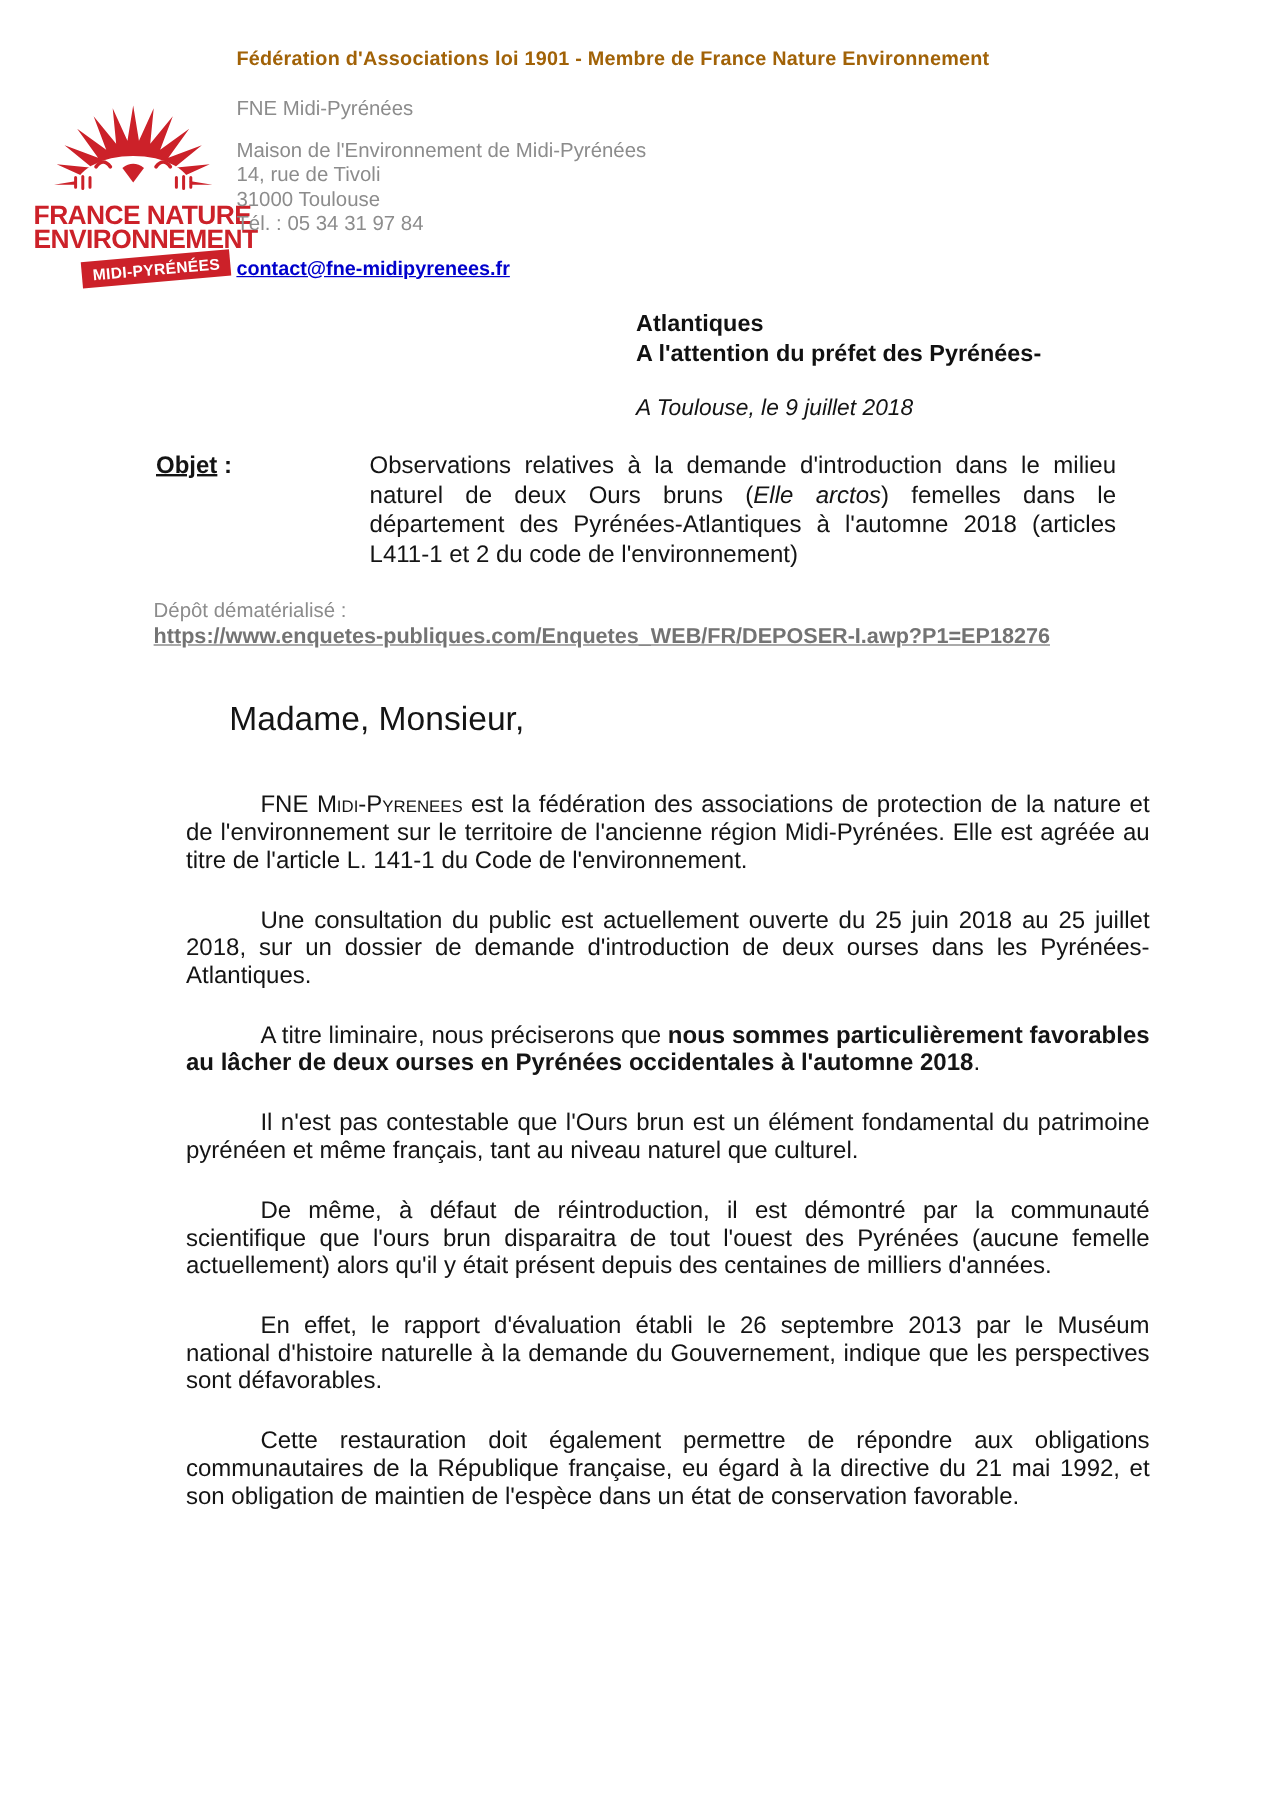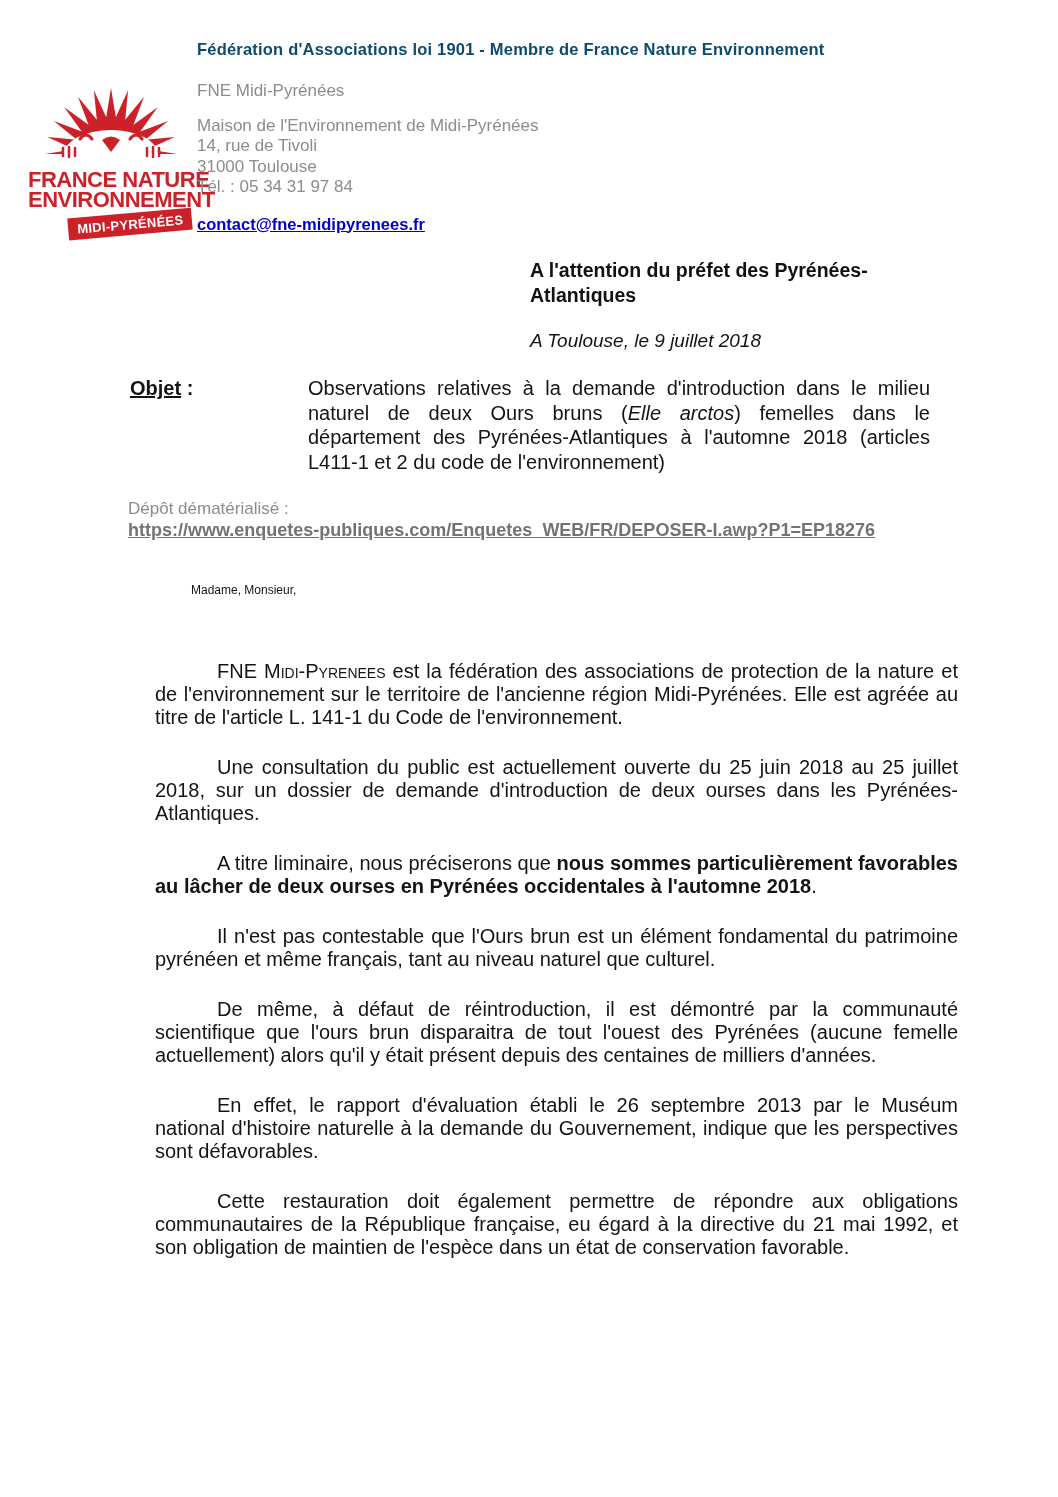--- a/index.html
+++ b/index.html
@@ -9,21 +9,21 @@
     height: 1497px;
     background: #ffffff;
     font-family: "Liberation Sans", sans-serif;
     color: #141414;
     overflow: hidden;
   }
 
   
   .fed-line {
     position: absolute; left: 197px; top: 40px;
-    font-size: 16.5px; font-weight: bold; color: #0c4a6e; letter-spacing: 0.2px;
+    font-size: 16.5px; font-weight: bold; color: #a16207; letter-spacing: 0.2px;
   }
   .logo { position: absolute; left: 28px; top: 76px; width: 166px; }
   .logo-svg { display: block; margin: 0 auto; }
   .logo-text {
     color: #cc2129; font-weight: bold; font-size: 22px; line-height: 20px;
     letter-spacing: -0.5px; text-align: center; white-space: nowrap;
   }
   .ribbon-wrap { text-align: right; margin-top: 3px; padding-right: 2px; }
   .ribbon {
     display: inline-block; background: #cc2129; color: #ffffff;
@@ -62,21 +62,21 @@
 
   
   .deposit-label { position: absolute; left: 128px; top: 499px; font-size: 17px; color: #8c8c8c; }
   .deposit-url {
     position: absolute; left: 128px; top: 520px;
     font-size: 18px; font-weight: bold; color: #737373;
     text-decoration: underline; white-space: nowrap; cursor: pointer;
   }
 
   
-  .salutation { position: absolute; left: 191px; top: 583px; font-size: 12px; }
+  .salutation { position: absolute; left: 191px; top: 583px; font-size: 28px; }
   .letter-body {
     position: absolute; left: 127px; top: 660px; width: 803px;
     font-size: 20px; line-height: 23px; text-align: justify; margin-left: 28px;
   }
   .letter-body p { margin: 0 0 27px 0; text-indent: 62px; }
   .sc { font-variant: small-caps; }
   .b  { font-weight: bold; }
 </style>
 </head>
 <body>
@@ -105,22 +105,22 @@
   <div class="address">
     <div class="org">FNE Midi-Pyrénées</div>
     <div>Maison de l'Environnement de Midi-Pyrénées</div>
     <div>14, rue de Tivoli</div>
     <div>31000 Toulouse</div>
     <div>Tél. : 05 34 31 97 84</div>
     <a class="email-link">contact@fne-midipyrenees.fr</a>
   </div>
 
   <div class="recipient">
+    <div>Atlantiques</div>
     <div>A l'attention du préfet des Pyrénées-</div>
-    <div>Atlantiques</div>
   </div>
 
   <div class="date-line">A Toulouse, le 9 juillet 2018</div>
 
   <div class="subject-label"><span class="u">Objet</span><span> :</span></div>
   <div class="subject-text"><span>Observations relatives à la demande d'introduction dans le milieu naturel de deux Ours bruns (</span><span class="it">Elle arctos</span><span>) femelles dans le département des Pyrénées-Atlantiques à l'automne 2018 (articles L411-1 et 2 du code de l'environnement)</span></div>
 
   <div class="deposit-label">Dépôt dématérialisé :</div>
   <a class="deposit-url">https://www.enquetes-publiques.com/Enquetes_WEB/FR/DEPOSER-I.awp?P1=EP18276</a>
 

